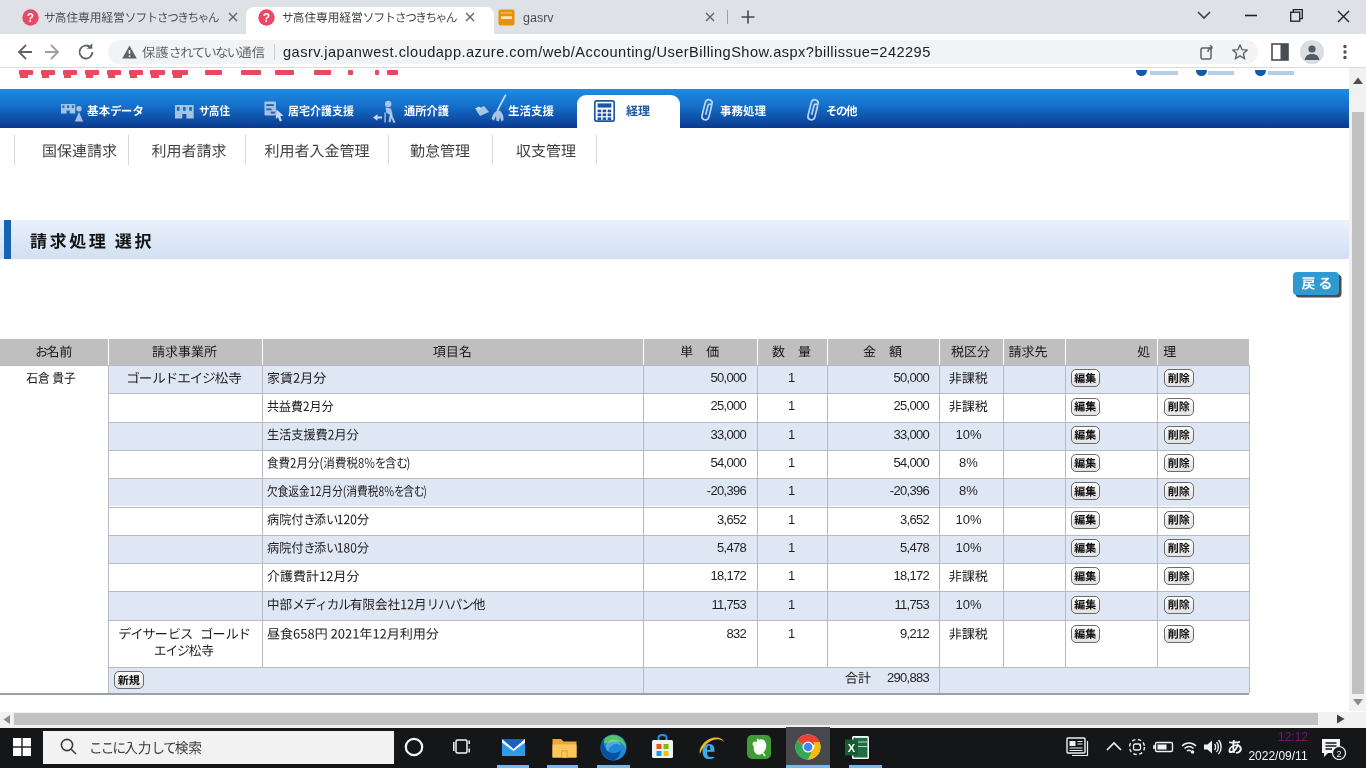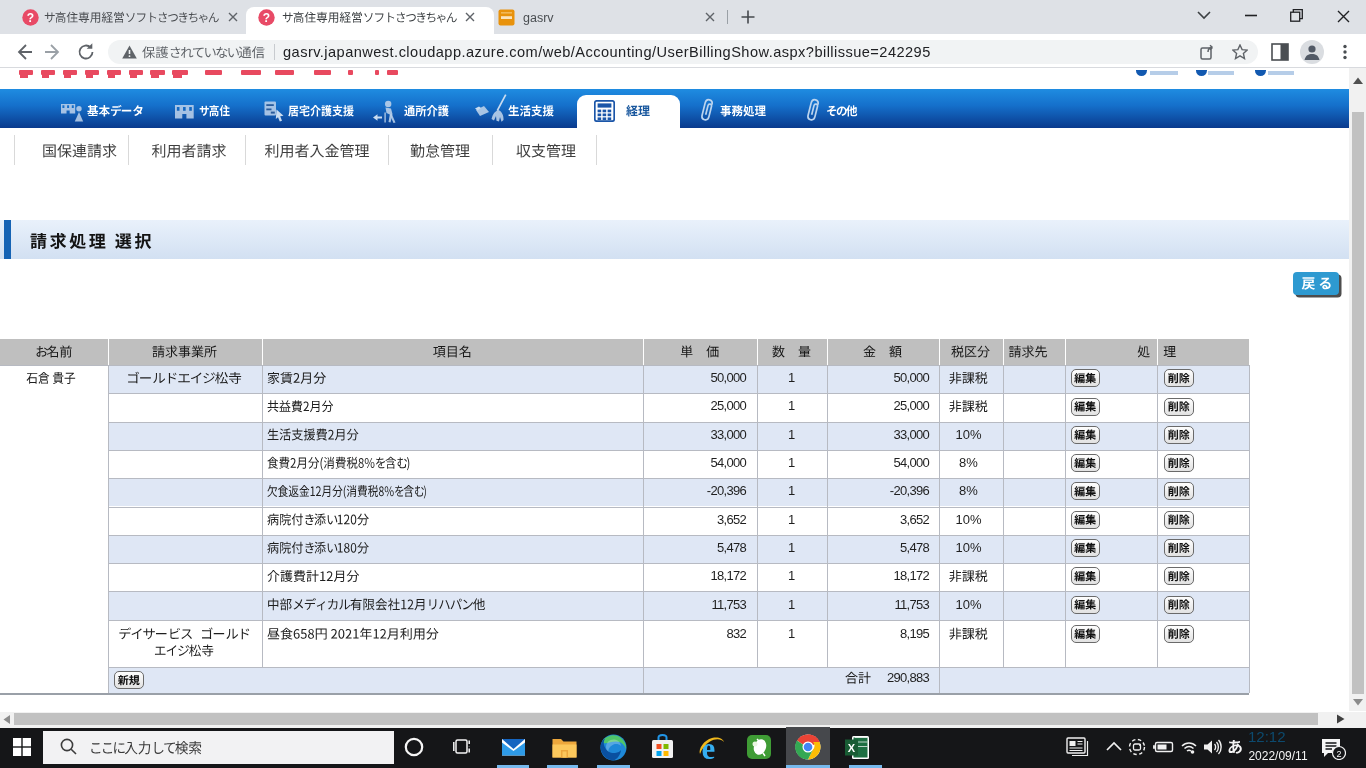--- a/index.html
+++ b/index.html
@@ -256,21 +256,21 @@
     <div style="position:absolute;left:936px;top:538.9000000000001px;width:65px;height:18px;text-align:center;font-size:13px;color:#1f1f1f;line-height:18px">10%</div>
     <div style="position:absolute;left:646px;top:567.2px;width:100px;height:18px;text-align:right;font-size:13px;color:#1f1f1f;line-height:18px;letter-spacing:-0.7px">18,172</div>
     <div style="position:absolute;left:757px;top:567.2px;width:69px;height:18px;text-align:center;font-size:13px;color:#1f1f1f;line-height:18px">1</div>
     <div style="position:absolute;left:829px;top:567.2px;width:100px;height:18px;text-align:right;font-size:13px;color:#1f1f1f;line-height:18px;letter-spacing:-0.7px">18,172</div>
     <div style="position:absolute;left:646px;top:595.5px;width:100px;height:18px;text-align:right;font-size:13px;color:#1f1f1f;line-height:18px;letter-spacing:-0.7px">11,753</div>
     <div style="position:absolute;left:757px;top:595.5px;width:69px;height:18px;text-align:center;font-size:13px;color:#1f1f1f;line-height:18px">1</div>
     <div style="position:absolute;left:829px;top:595.5px;width:100px;height:18px;text-align:right;font-size:13px;color:#1f1f1f;line-height:18px;letter-spacing:-0.7px">11,753</div>
     <div style="position:absolute;left:936px;top:595.5px;width:65px;height:18px;text-align:center;font-size:13px;color:#1f1f1f;line-height:18px">10%</div>
     <div style="position:absolute;left:646px;top:624.9px;width:100px;height:18px;text-align:right;font-size:13px;color:#1f1f1f;line-height:18px;letter-spacing:-0.7px">832</div>
     <div style="position:absolute;left:757px;top:624.9px;width:69px;height:18px;text-align:center;font-size:13px;color:#1f1f1f;line-height:18px">1</div>
-    <div style="position:absolute;left:829px;top:624.9px;width:100px;height:18px;text-align:right;font-size:13px;color:#1f1f1f;line-height:18px;letter-spacing:-0.7px">8,195</div>
+    <div style="position:absolute;left:829px;top:624.9px;width:100px;height:18px;text-align:right;font-size:13px;color:#1f1f1f;line-height:18px;letter-spacing:-0.7px">9,212</div>
 <div style="position:absolute;left:1070.5px;top:369.2px;width:29.5px;height:18px;background:linear-gradient(180deg,#fefefe,#e2e2e2);border:1.5px solid #6a6a6a;border-radius:5px;box-sizing:border-box"></div>
 <div style="position:absolute;left:1164px;top:369.2px;width:29.5px;height:18px;background:linear-gradient(180deg,#fefefe,#e2e2e2);border:1.5px solid #6a6a6a;border-radius:5px;box-sizing:border-box"></div>
 <div style="position:absolute;left:1070.5px;top:397.5px;width:29.5px;height:18px;background:linear-gradient(180deg,#fefefe,#e2e2e2);border:1.5px solid #6a6a6a;border-radius:5px;box-sizing:border-box"></div>
 <div style="position:absolute;left:1164px;top:397.5px;width:29.5px;height:18px;background:linear-gradient(180deg,#fefefe,#e2e2e2);border:1.5px solid #6a6a6a;border-radius:5px;box-sizing:border-box"></div>
 <div style="position:absolute;left:1070.5px;top:425.8px;width:29.5px;height:18px;background:linear-gradient(180deg,#fefefe,#e2e2e2);border:1.5px solid #6a6a6a;border-radius:5px;box-sizing:border-box"></div>
 <div style="position:absolute;left:1164px;top:425.8px;width:29.5px;height:18px;background:linear-gradient(180deg,#fefefe,#e2e2e2);border:1.5px solid #6a6a6a;border-radius:5px;box-sizing:border-box"></div>
 <div style="position:absolute;left:1070.5px;top:454.1px;width:29.5px;height:18px;background:linear-gradient(180deg,#fefefe,#e2e2e2);border:1.5px solid #6a6a6a;border-radius:5px;box-sizing:border-box"></div>
 <div style="position:absolute;left:1164px;top:454.1px;width:29.5px;height:18px;background:linear-gradient(180deg,#fefefe,#e2e2e2);border:1.5px solid #6a6a6a;border-radius:5px;box-sizing:border-box"></div>
 <div style="position:absolute;left:1070.5px;top:482.40000000000003px;width:29.5px;height:18px;background:linear-gradient(180deg,#fefefe,#e2e2e2);border:1.5px solid #6a6a6a;border-radius:5px;box-sizing:border-box"></div>
 <div style="position:absolute;left:1164px;top:482.40000000000003px;width:29.5px;height:18px;background:linear-gradient(180deg,#fefefe,#e2e2e2);border:1.5px solid #6a6a6a;border-radius:5px;box-sizing:border-box"></div>
@@ -400,21 +400,21 @@
       <path d="M2 5 V9 M1 7 H3" stroke="#f0f0f0" stroke-width="1.4"></path>
     </svg>
 <svg style="position:absolute;left:1180px;top:739px" width="18" height="16">
       <path d="M2 7 C6 3 12 3 16 7 M4.5 9.5 C7.5 6.8 10.5 6.8 13.5 9.5 M7 12 C8.3 11 9.7 11 11 12" stroke="#f0f0f0" stroke-width="1.5" fill="none"></path>
       <circle cx="12.5" cy="13" r="1.8" fill="#f0f0f0"></circle>
     </svg>
 <svg style="position:absolute;left:1203px;top:739px" width="19" height="16">
       <path d="M1 5.5 H4.5 L9 1.5 V14.5 L4.5 10.5 H1 Z" fill="#f0f0f0"></path>
       <path d="M11.5 5 C13 6.5 13 9.5 11.5 11 M13.5 3 C16 5.5 16 10.5 13.5 13 M15.5 1 C19 4.5 19 11.5 15.5 15" stroke="#f0f0f0" stroke-width="1.4" fill="none"></path>
     </svg>
-<div style="position:absolute;left:1248px;top:730px;width:60px;height:14px;font-size:15px;color:#0c4a6e;text-align:left;line-height:14px">12:12</div>
+<div style="position:absolute;left:1248px;top:730px;width:60px;height:14px;font-size:12px;color:#701a75;text-align:right;line-height:14px">12:12</div>
 <div style="position:absolute;left:1242px;top:749px;width:72px;height:14px;font-size:12px;color:#f5f5f5;text-align:center;line-height:14px">2022/09/11</div>
 <svg style="position:absolute;left:1320px;top:738px" width="26" height="22">
       <path d="M2 1 H20 V15 H8 L4 19 V15 H2 Z" fill="#f5f5f5"></path>
       <path d="M5.5 5 H16.5 M5.5 8 H16.5 M5.5 11 H12" stroke="#151618" stroke-width="1.3"></path>
       <circle cx="19" cy="15" r="6.5" fill="#151618" stroke="#f5f5f5" stroke-width="1.2"></circle>
       <text x="19" y="19" font-family="Liberation Sans" font-size="9" fill="#f5f5f5" text-anchor="middle">2</text>
     </svg>
 <svg width="1366" height="768" style="position:absolute;left:0;top:0;z-index:60;pointer-events:none">
 <defs>
 <path id="t0" d="M0.8 -6.9V-5.9C0.9 -5.9 1.5 -5.9 2 -5.9H3.3V-4C3.3 -3.5 3.3 -3 3.3 -2.9H4.3C4.3 -3 4.3 -3.6 4.3 -4V-5.9H7.7V-5.4C7.7 -2.1 6.6 -1 4.4 -0.2L5.2 0.6C8 -0.7 8.6 -2.3 8.6 -5.5V-5.9H10C10.5 -5.9 10.9 -5.9 11.1 -5.9V-6.9C10.9 -6.9 10.5 -6.9 10 -6.9H8.6V-8.4C8.6 -8.8 8.7 -9.2 8.7 -9.3H7.6C7.6 -9.2 7.7 -8.8 7.7 -8.4V-6.9H4.3V-8.4C4.3 -8.8 4.3 -9.1 4.3 -9.3H3.3C3.3 -9 3.3 -8.6 3.3 -8.4V-6.9H2C1.5 -6.9 0.9 -6.9 0.8 -6.9Z M14.7 -6.8H19.4V-5.7H14.7ZM13.8 -7.5V-5H20.3V-7.5ZM16.5 -10.1V-8.9H11.8V-8.1H22.2V-8.9H17.4V-10.1ZM12.4 -4.2V1H13.2V-3.5H20.9V-0.1C20.9 0 20.9 0.1 20.6 0.1C20.4 0.1 19.8 0.1 19 0.1C19.1 0.3 19.2 0.7 19.3 0.9C20.3 0.9 20.9 0.9 21.3 0.8C21.7 0.6 21.8 0.4 21.8 -0.1V-4.2ZM15.6 -2H18.5V-0.8H15.6ZM14.8 -2.7V0.5H15.6V-0.2H19.3V-2.7Z M28.7 -9.5C29.6 -9 30.7 -8.2 31.2 -7.7H27.1V-6.8H30.3V-4.2H27.5V-3.3H30.3V-0.3H26.8V0.5H34.6V-0.3H31.2V-3.3H34.1V-4.2H31.2V-6.8H34.4V-7.7H31.5L32 -8.3C31.4 -8.8 30.2 -9.6 29.3 -10.1ZM26.4 -10C25.7 -8.2 24.5 -6.4 23.3 -5.3C23.4 -5.1 23.7 -4.6 23.8 -4.4C24.2 -4.9 24.7 -5.4 25.1 -6V0.9H26V-7.3C26.4 -8.1 26.9 -8.9 27.2 -9.8Z M37.5 -1.3C38.2 -0.8 39 -0.1 39.4 0.4L40.1 -0.1C39.7 -0.6 38.9 -1.3 38.2 -1.8ZM36.8 -7.5V-3.6H42.8V-2.7H35.7V-1.9H42.8V-0C42.8 0.2 42.8 0.2 42.6 0.2C42.3 0.2 41.6 0.2 40.8 0.2C40.9 0.4 41.1 0.7 41.1 1C42.1 1 42.8 1 43.2 0.9C43.6 0.7 43.7 0.5 43.7 0V-1.9H46.4V-2.7H43.7V-3.6H45.3V-7.5H41.4V-8.4H46.2V-9.1H41.4V-10.1H40.6V-9.1H36V-8.4H40.6V-7.5ZM37.7 -5.3H40.6V-4.3H37.7ZM41.4 -5.3H44.4V-4.3H41.4ZM37.7 -6.9H40.6V-5.9H37.7ZM41.4 -6.9H44.4V-5.9H41.4Z M48.9 -9.2V-4.9C48.9 -3.2 48.8 -1.1 47.4 0.4C47.6 0.5 48 0.8 48.1 1C49 0 49.5 -1.4 49.6 -2.7H52.6V0.9H53.6V-2.7H56.8V-0.3C56.8 -0 56.7 0 56.5 0C56.2 0 55.4 0.1 54.6 0C54.7 0.3 54.9 0.7 54.9 0.9C56 0.9 56.7 0.9 57.1 0.7C57.5 0.6 57.7 0.3 57.7 -0.3V-9.2ZM49.8 -8.4H52.6V-6.4H49.8ZM56.8 -8.4V-6.4H53.6V-8.4ZM49.8 -5.6H52.6V-3.6H49.7C49.8 -4 49.8 -4.5 49.8 -4.9ZM56.8 -5.6V-3.6H53.6V-5.6Z M62.6 -3.1C62.9 -2.4 63.2 -1.5 63.4 -0.9L64 -1.1C63.9 -1.7 63.6 -2.6 63.3 -3.3ZM60.1 -3.2C60 -2.2 59.7 -1.1 59.3 -0.4C59.5 -0.3 59.9 -0.1 60.1 -0C60.4 -0.8 60.7 -1.9 60.9 -3.1ZM68.8 -8.7C68.4 -7.9 67.9 -7.2 67.2 -6.6C66.5 -7.2 66 -7.9 65.6 -8.7ZM64 -9.5V-8.7H65.3L64.8 -8.5C65.2 -7.6 65.8 -6.8 66.5 -6.1C65.7 -5.5 64.8 -5.1 63.8 -4.8C64 -4.7 64.2 -4.3 64.3 -4.1C65.3 -4.4 66.3 -4.9 67.2 -5.5C68.1 -4.9 69.1 -4.4 70.2 -4.1C70.3 -4.4 70.5 -4.7 70.7 -4.9C69.7 -5.1 68.7 -5.5 67.9 -6C68.8 -6.9 69.6 -7.9 70.1 -9.2L69.5 -9.5L69.3 -9.5ZM66.8 -4.7V-3H64.5V-2.2H66.8V-0.2H63.7V0.6H70.6V-0.2H67.7V-2.2H70.1V-3H67.7V-4.7ZM59.4 -4.7 59.5 -3.9 61.4 -4V1H62.2V-4.1L63.2 -4.1C63.3 -3.9 63.3 -3.6 63.4 -3.4L64.1 -3.7C63.9 -4.4 63.4 -5.4 62.9 -6.2L62.3 -5.9C62.5 -5.6 62.7 -5.2 62.9 -4.8L61.1 -4.8C61.9 -5.8 62.8 -7.2 63.5 -8.4L62.7 -8.7C62.4 -8.1 62 -7.3 61.5 -6.6C61.3 -6.8 61.1 -7.1 60.8 -7.3C61.2 -8 61.8 -9 62.2 -9.8L61.4 -10.1C61.1 -9.4 60.7 -8.5 60.3 -7.8L60 -8.1L59.5 -7.5C60 -7.1 60.7 -6.4 61 -5.8C60.8 -5.4 60.5 -5.1 60.3 -4.7Z M74.8 -5.8H79.4V-4.4H74.8ZM73.1 -2.7V1H73.9V0.5H80.4V1H81.2V-2.7H77L77.4 -3.7H80.3V-6.5H73.9V-3.7H76.4C76.3 -3.4 76.2 -3 76.1 -2.7ZM73.9 -0.3V-1.9H80.4V-0.3ZM75.9 -9.8C76.2 -9.3 76.6 -8.7 76.7 -8.2H74.4L74.7 -8.3C74.6 -8.8 74.1 -9.4 73.6 -9.9L72.9 -9.6C73.2 -9.2 73.6 -8.6 73.8 -8.2H72.1V-5.8H73V-7.4H81.2V-5.8H82.1V-8.2H80.2C80.6 -8.6 81 -9.2 81.4 -9.7L80.4 -10C80.1 -9.4 79.6 -8.7 79.2 -8.2H77L77.6 -8.4C77.4 -8.9 77 -9.6 76.6 -10.1Z M86.2 -0.4 87.1 0.3C89.1 -0.6 90.4 -1.9 91.4 -3.4C92.2 -4.7 92.7 -6.2 93 -7.7C93 -7.9 93.1 -8.3 93.2 -8.6L92 -8.8C92.1 -8.6 92 -8.1 91.9 -7.8C91.8 -6.7 91.4 -5.2 90.4 -3.9C89.6 -2.5 88.2 -1.2 86.2 -0.4ZM85.5 -8.6 84.5 -8.1C85 -7.5 86 -5.7 86.5 -4.7L87.5 -5.2C87.1 -6 86 -7.8 85.5 -8.6Z M104.4 -8 103.7 -8.4C103.5 -8.4 103.2 -8.4 103 -8.4C102.5 -8.4 97.7 -8.4 97 -8.4C96.6 -8.4 96.2 -8.4 95.8 -8.5V-7.4C96.1 -7.4 96.5 -7.4 97 -7.4C97.7 -7.4 102.5 -7.4 103.2 -7.4C103 -6.3 102.4 -4.6 101.6 -3.5C100.6 -2.2 99.2 -1.2 96.9 -0.6L97.7 0.3C99.9 -0.4 101.4 -1.5 102.4 -3C103.4 -4.2 104 -6.1 104.2 -7.4C104.3 -7.6 104.3 -7.8 104.4 -8Z M109.2 -1.1C109.2 -0.6 109.1 -0 109.1 0.4H110.2C110.2 -0 110.2 -0.7 110.2 -1.1L110.2 -5C111.5 -4.6 113.6 -3.8 114.9 -3.1L115.3 -4.1C114 -4.7 111.7 -5.6 110.2 -6.1V-8C110.2 -8.4 110.2 -8.9 110.2 -9.3H109.1C109.1 -8.9 109.2 -8.4 109.2 -8C109.2 -7 109.2 -1.7 109.2 -1.1Z M119.9 -3.7 119 -4C118.6 -3.3 118.4 -2.6 118.4 -2C118.4 -0.3 119.8 0.5 122.1 0.5C123.4 0.5 124.5 0.4 125.2 0.2L125.3 -0.7C124.4 -0.5 123.4 -0.4 122.2 -0.4C120.4 -0.4 119.3 -0.9 119.3 -2.1C119.3 -2.7 119.5 -3.2 119.9 -3.7ZM118.1 -7.6 118.1 -6.6C120 -6.5 121.7 -6.5 123.1 -6.6C123.5 -5.6 124.1 -4.5 124.6 -3.9C124.1 -3.9 123.3 -4 122.6 -4L122.5 -3.2C123.4 -3.2 124.8 -3 125.4 -2.9L125.9 -3.6C125.7 -3.8 125.5 -4 125.4 -4.2C124.9 -4.8 124.4 -5.8 124 -6.7C124.8 -6.8 125.8 -7 126.5 -7.2L126.4 -8.1C125.6 -7.8 124.6 -7.6 123.7 -7.5C123.5 -8.2 123.3 -9 123.2 -9.6L122.1 -9.4C122.3 -9.1 122.4 -8.8 122.4 -8.5L122.8 -7.4C121.5 -7.3 119.8 -7.4 118.1 -7.6Z M127.5 -6.3 127.9 -5.2C128.9 -5.6 131.9 -6.9 133.9 -6.9C135.5 -6.9 136.5 -5.9 136.5 -4.7C136.5 -2.2 133.6 -1.2 130.5 -1.2L130.9 -0.2C134.6 -0.4 137.5 -1.8 137.5 -4.6C137.5 -6.6 135.9 -7.8 133.9 -7.8C132.2 -7.8 129.8 -6.9 128.8 -6.6C128.3 -6.5 127.9 -6.3 127.5 -6.3Z M140.7 -3.2 139.8 -3.4C139.5 -2.8 139.3 -2.3 139.3 -1.7C139.3 -0.1 140.6 0.6 143 0.6C144 0.6 144.9 0.5 145.8 0.4L145.8 -0.6C145 -0.4 144.1 -0.3 143 -0.3C141.1 -0.3 140.2 -0.8 140.2 -1.8C140.2 -2.4 140.4 -2.8 140.7 -3.2ZM143.1 -8.4 143.1 -8.1C142 -8 140.6 -8.1 139.2 -8.2L139.2 -7.3C140.7 -7.2 142.2 -7.2 143.4 -7.3L143.7 -6.3L143.9 -5.7C142.6 -5.6 140.8 -5.6 139 -5.8L139 -4.9C140.9 -4.7 142.8 -4.8 144.3 -4.9C144.6 -4.3 144.9 -3.7 145.2 -3.2C144.8 -3.2 144.1 -3.3 143.4 -3.4L143.3 -2.6C144.2 -2.5 145.3 -2.4 146 -2.2L146.5 -3C146.3 -3.1 146.1 -3.3 146 -3.5C145.7 -3.9 145.4 -4.5 145.2 -5C146 -5.1 146.8 -5.3 147.3 -5.4L147.2 -6.3C146.6 -6.1 145.8 -5.9 144.8 -5.8L144.5 -6.5L144.3 -7.3C145.1 -7.5 145.9 -7.6 146.6 -7.8L146.5 -8.7C145.7 -8.4 144.9 -8.3 144 -8.1C143.9 -8.6 143.8 -9.1 143.7 -9.6L142.7 -9.4C142.8 -9.1 143 -8.7 143.1 -8.4Z M148.8 -7.9 148.8 -6.9C149.5 -6.9 150.3 -6.8 151.1 -6.8H151.1C150.8 -5.5 150.3 -3.7 149.7 -2.5L150.6 -2.2C150.7 -2.4 150.9 -2.6 151 -2.8C151.8 -3.7 153.1 -4.2 154.5 -4.2C156 -4.2 156.7 -3.5 156.7 -2.6C156.7 -0.7 154 -0.2 151.2 -0.6L151.5 0.4C155.1 0.8 157.7 -0.2 157.7 -2.7C157.7 -4.1 156.6 -5 154.7 -5C153.4 -5 152.3 -4.7 151.3 -4C151.5 -4.7 151.8 -5.8 152 -6.8C153.6 -6.9 155.5 -7.1 156.9 -7.3L156.9 -8.3C155.4 -7.9 153.6 -7.8 152.2 -7.7L152.3 -8.4C152.4 -8.7 152.5 -9.1 152.6 -9.4L151.5 -9.5C151.5 -9.1 151.5 -8.8 151.4 -8.5L151.3 -7.7H151.1C150.4 -7.7 149.5 -7.8 148.8 -7.9Z M164.2 -6 164.8 -6.5C164.5 -6.9 163.8 -7.4 163.5 -7.6L162.9 -7.1C163.3 -6.8 163.8 -6.3 164.2 -6ZM159.3 -3.9 159.7 -2.9C160.2 -3.1 160.9 -3.5 161.7 -3.9L162.1 -3C162.6 -1.8 163.1 -0.2 163.4 0.9L164.4 0.7C164 -0.4 163.4 -2.2 162.9 -3.4L162.5 -4.3C163.6 -4.8 164.9 -5.2 165.7 -5.2C166.7 -5.2 167.1 -4.6 167.1 -4.1C167.1 -3.5 166.7 -2.9 165.6 -2.9C165.1 -2.9 164.5 -3 164.1 -3.2L164.1 -2.4C164.5 -2.2 165.1 -2.1 165.6 -2.1C167.3 -2.1 168 -2.9 168 -4.1C168 -5.1 167.3 -6.1 165.7 -6.1C164.7 -6.1 163.4 -5.5 162.1 -5L161.6 -6.2C161.5 -6.3 161.4 -6.5 161.3 -6.7L160.3 -6.3C160.5 -6.2 160.7 -5.9 160.8 -5.7C160.9 -5.4 161.1 -5.1 161.3 -4.6C160.9 -4.4 160.5 -4.3 160.1 -4.1C160 -4.1 159.6 -4 159.3 -3.9Z M174.9 -8.9 173.9 -9.3C173.7 -9 173.6 -8.7 173.4 -8.4C172.8 -7.2 170.1 -2.3 169.3 0.1L170.3 0.5C170.5 -0.1 171 -1.6 171.3 -2.3C171.8 -3.2 172.7 -4.2 173.7 -4.2C174.2 -4.2 174.5 -3.9 174.6 -3.4C174.6 -2.7 174.6 -1.8 174.6 -1.1C174.6 -0.4 175.1 0.4 176.3 0.4C178.1 0.4 179.1 -0.9 179.7 -2.8L178.9 -3.5C178.6 -2.2 177.8 -0.6 176.5 -0.6C176 -0.6 175.6 -0.8 175.5 -1.4C175.5 -2 175.5 -2.9 175.5 -3.6C175.4 -4.6 174.9 -5.1 174.1 -5.1C173.5 -5.1 172.9 -4.9 172.3 -4.3C172.9 -5.5 174 -7.5 174.5 -8.3C174.7 -8.5 174.8 -8.8 174.9 -8.9Z"></path>

